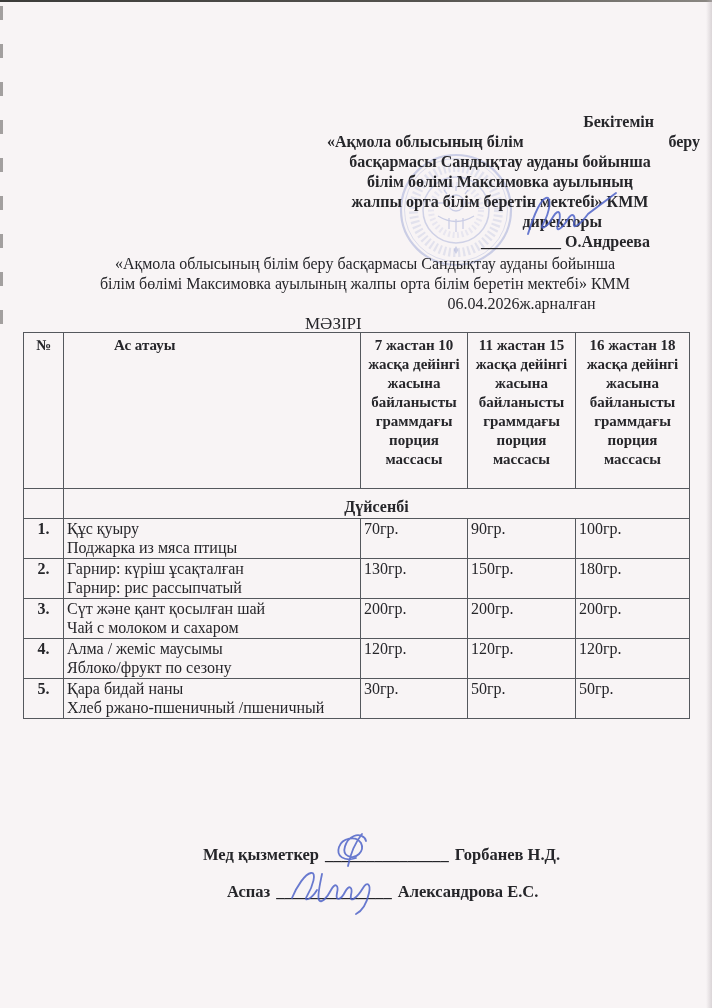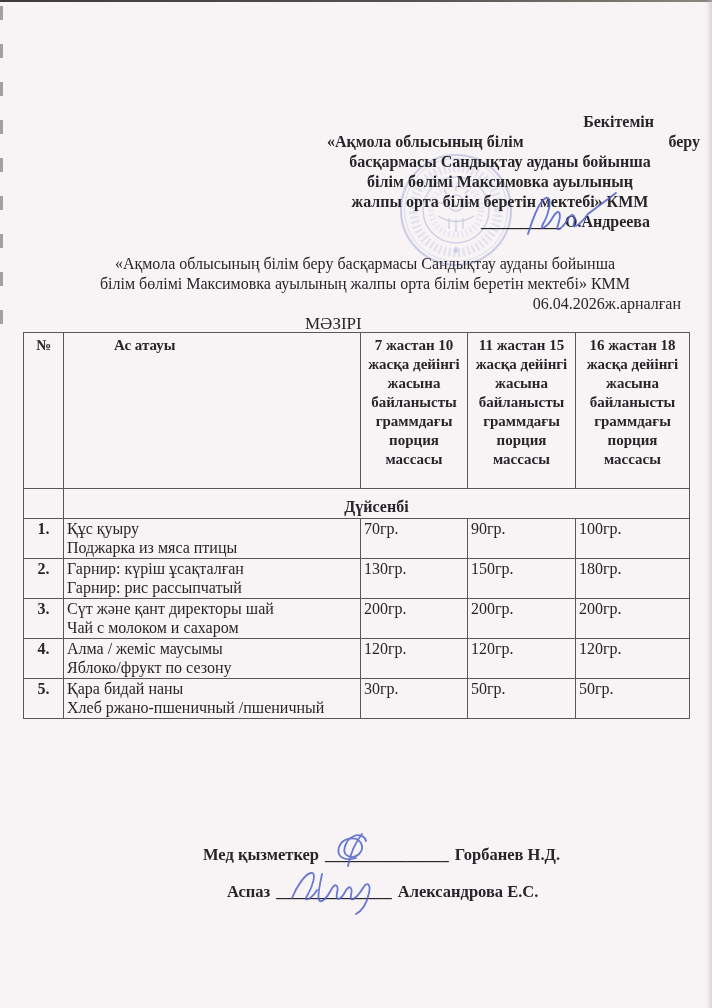--- a/index.html
+++ b/index.html
@@ -29,21 +29,21 @@
 
   
   .ink{position:absolute;}
   .dir-ink{left:520px;top:188px;width:104px;height:58px;}
   .med-ink{left:322px;top:824px;width:74px;height:46px;}
   .cook-ink{left:284px;top:864px;width:100px;height:52px;}
 
   
   .subtitle{position:absolute;top:254px;left:49px;width:632px;
     font-size:16px;line-height:20px;text-align:center;}
-  .subtitle .date-line{text-align:right;padding-left:313px;}
+  .subtitle .date-line{text-align:center;padding-left:313px;}
   .subtitle .menu-title{font-weight:normal;text-align:left;padding-left:256px;font-size:17px;}
 
   
   table.menu{position:absolute;top:332px;left:23px;width:666px;
     border-collapse:collapse;table-layout:fixed;
     font-size:16px;color:#26262a;}
   table.menu col.c-num{width:40px;}
   table.menu col.c-dish{width:297px;}
   table.menu col.c-p1{width:107px;}
   table.menu col.c-p2{width:108px;}
@@ -90,20 +90,21 @@
 
 <div class="approval">
   <div class="l1">Бекітемін</div>
   <div class="l2">
     <span>«Ақмола облысының білім</span>
     <span>беру</span>
   </div>
   <div>басқармасы Сандықтау ауданы бойынша</div>
   <div>білім бөлімі Максимовка ауылының</div>
   <div>жалпы орта білім беретін мектебі» КММ</div>
+  <div class="l6">директоры</div>
   <div class="l7">
     <span>__________</span>
     <span>О.Андреева</span>
   </div>
 </div>
 
 <svg class="ink dir-ink" viewBox="0 0 104 58">
   <path d="M8 46 C13 30 20 12 26 10 C32 8 30 24 23 36 C19 43 27 40 33 29 C39 19 42 25 38 37 C35 45 42 41 48 31 C52 24 56 27 54 35 C52 42 60 37 68 26 L96 5" fill="none" stroke="#4f63c8" stroke-width="1.9" stroke-linecap="round" opacity=".85"></path>
 </svg>
 
@@ -150,21 +151,21 @@
       <div>Гарнир: күріш ұсақталған</div>
       <div>Гарнир: рис рассыпчатый</div>
     </td>
     <td class="gram-cell">130гр.</td>
     <td class="gram-cell">150гр.</td>
     <td class="gram-cell">180гр.</td>
   </tr>
   <tr class="food-row">
     <td class="num-cell">3.</td>
     <td class="dish-cell">
-      <div>Сүт және қант директоры шай</div>
+      <div>Сүт және қант қосылған шай</div>
       <div>Чай с молоком и сахаром</div>
     </td>
     <td class="gram-cell">200гр.</td>
     <td class="gram-cell">200гр.</td>
     <td class="gram-cell">200гр.</td>
   </tr>
   <tr class="food-row">
     <td class="num-cell">4.</td>
     <td class="dish-cell">
       <div>Алма / жеміс маусымы</div>

